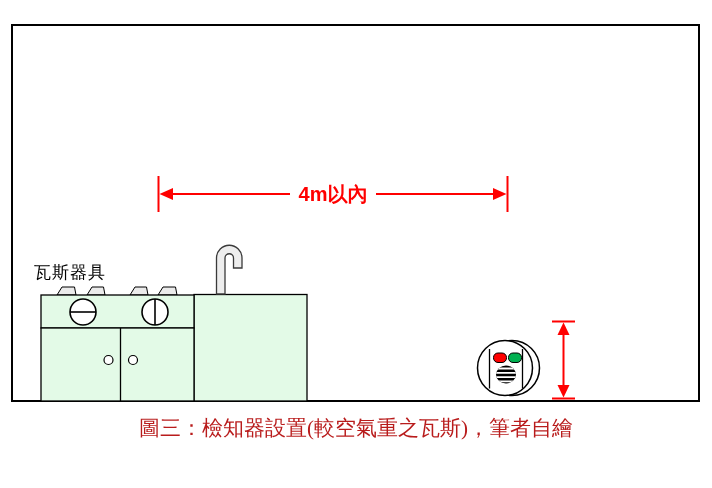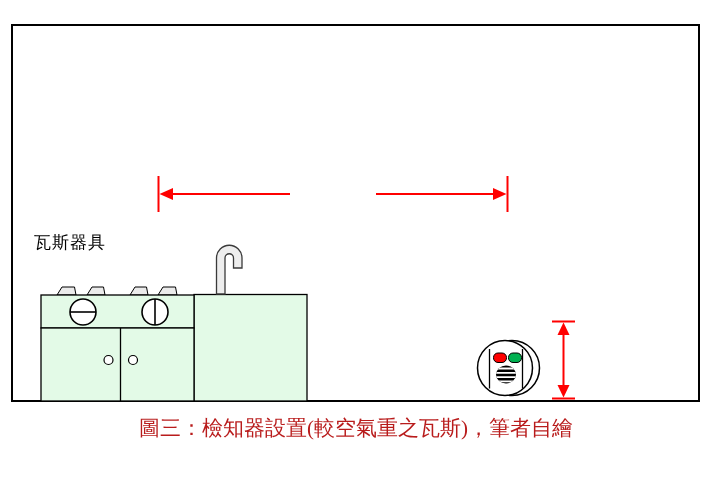--- a/index.html
+++ b/index.html
@@ -1,21 +1,21 @@
 <!DOCTYPE html>
 <html style="--dimension-red: #FF0000; --appliance-green: #E3FAE7; --metal-gray: #EBEBEB; --led-red: #FF0000; --led-green: #00B050; --outline-black: #000000;"><head>
 <meta charset="utf-8">
 <style>
   html,body{margin:0;padding:0;background:#ffffff;}
   .page{
     position:relative;width:712px;height:488px;background:#fff;overflow:hidden;
     font-family:"Liberation Sans","DejaVu Sans",sans-serif;
   }
   .layer{position:absolute;left:0;top:0;width:712px;height:488px;}
-  .lbl{position:absolute;color:#000;white-space:nowrap;}
+  .lbl{position:absolute;color:#000;white-space:nowrap;margin-top:30px;}
   .lbl-appliance{left:34px;top:231px;font-size:17px;letter-spacing:1px;}
   .lbl-detector{left:476px;top:303px;font-size:19px;letter-spacing:1px;}
   .dim-text{position:absolute;color:var(--dimension-red,#f00);font-weight:bold;font-size:20px;}
   .dim-text-h{left:270px;top:181px;width:126px;text-align:center;}
   .dim-text-v{left:581px;top:350px;}
   .caption{
     position:absolute;left:0;top:415px;width:712px;text-align:center;
     font-family:"Liberation Serif","DejaVu Serif",serif;
     font-size:21px;line-height:26px;color:#b91c1c;
   }
@@ -92,19 +92,20 @@
       <line class="red" x1="552" y1="398.5" x2="575" y2="398.5" stroke-width="2"></line>
       <line class="red" x1="563.5" y1="332" x2="563.5" y2="388" stroke-width="2"></line>
       <polygon class="red-fill" points="563.5,322.5 557.5,335 569.5,335"></polygon>
       <polygon class="red-fill" points="563.5,397.5 557.5,385 569.5,385"></polygon>
     </g>
   </svg>
 
   <div class="lbl lbl-appliance">瓦斯器具</div>
 
 
+  <div class="dim-text dim-text-h">4m以內</div>
 
 
   <div class="caption">
     <div>圖三：檢知器設置(較空氣重之瓦斯)，筆者自繪</div>
   </div>
 
 </div>
 
 </body></html>

